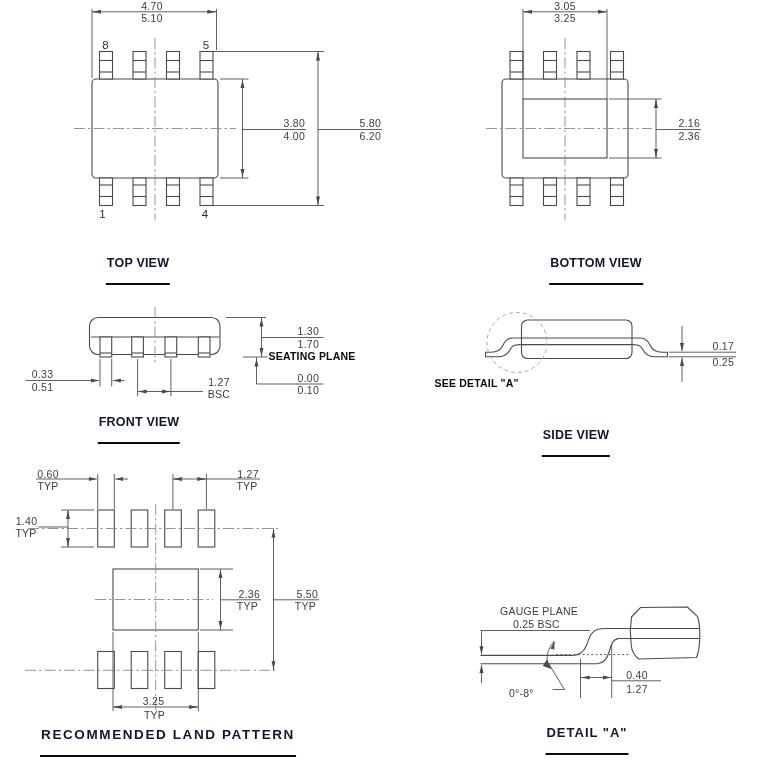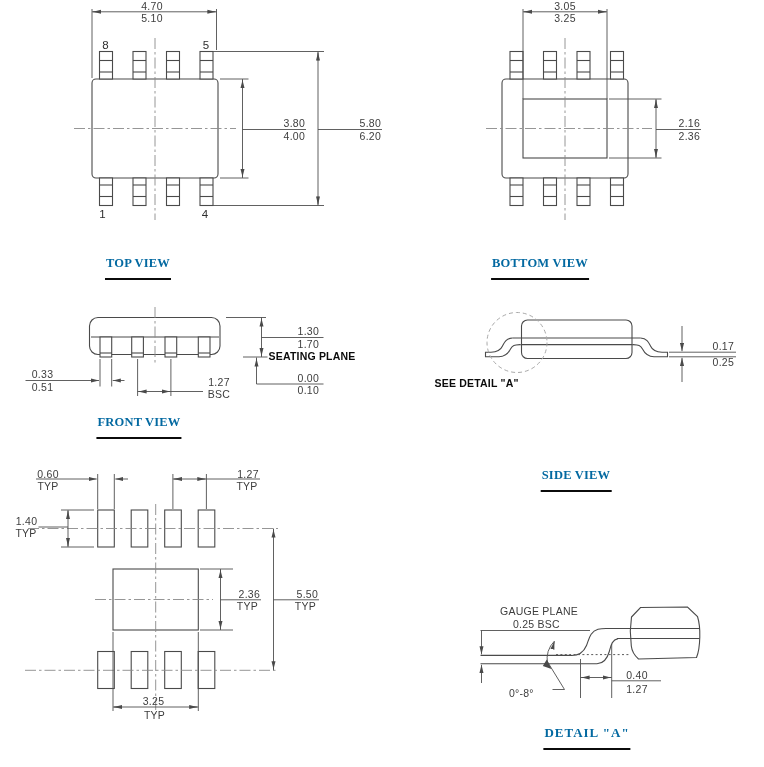--- a/index.html
+++ b/index.html
@@ -9,22 +9,22 @@
   .ln{stroke:#4a4a4a;stroke-width:1.1;fill:none;}
   .thin{stroke:#4f4f4f;stroke-width:0.9;fill:none;}
   .cl{stroke:#8a8a8a;stroke-width:0.9;fill:none;stroke-dasharray:11,3,2.5,3;}
   .dot{stroke:#5a5a5a;stroke-width:1;fill:none;stroke-dasharray:2,2.4;}
   .dcirc{stroke:#a9a9a9;stroke-width:1;fill:none;stroke-dasharray:4,3;}
   .white{fill:#ffffff;}
   .dim{font-family:"Liberation Sans",sans-serif;font-size:10.5px;fill:#3d3d3d;letter-spacing:.25px;}
   .pinlab{font-family:"Liberation Sans",sans-serif;font-size:11.5px;fill:#2e2e2e;}
   .boldtxt{font-family:"Liberation Sans",sans-serif;font-size:10.5px;font-weight:700;fill:#0b0b0b;letter-spacing:.2px;}
   .vlabel{position:absolute;transform:translateX(-50%);font-weight:700;font-size:12.5px;
-          letter-spacing:.2px;color:#0369a1;border-bottom:2px solid #0b0b0b;
-          padding:0 1px 7px;white-space:nowrap;font-family:Liberation Serif, serif;}
+          letter-spacing:.2px;color:#0f172a;border-bottom:2px solid #0b0b0b;
+          padding:0 1px 13px;white-space:nowrap;}
   .vlabel.big{font-size:13.5px;letter-spacing:1.6px;}
   .vlabel.med{font-size:13px;letter-spacing:1px;}
 </style>
 </head>
 <body>
 
 <div id="stage">
 
 <svg width="764" height="767" viewBox="0 0 764 767">
   <defs>
@@ -322,18 +322,19 @@
       <line x1="589" y1="677.5" x2="581.5" y2="677.5" marker-end="url(#ar)"></line>
       <line x1="603.2" y1="677.5" x2="610.7" y2="677.5" marker-end="url(#ar)"></line>
       <line x1="611.7" y1="680.8" x2="661" y2="680.8"></line>
     </g>
     <text class="dim" x="637" y="678.5" text-anchor="middle">0.40</text>
     <text class="dim" x="637" y="692.5" text-anchor="middle">1.27</text>
   </g>
 </svg>
 
 <div class="vlabel" style="left:138px;top:256px;">TOP VIEW</div>
-<div class="vlabel" style="left:540px;top:256px;">BOTTOM VIEW</div>
+<div class="vlabel" style="left:596px;top:256px;">BOTTOM VIEW</div>
 <div class="vlabel" style="left:139px;top:415px;">FRONT VIEW</div>
-<div class="vlabel" style="left:576px;top:428px;margin-top:40px;">SIDE VIEW</div>
+<div class="vlabel" style="left:576px;top:428px;">SIDE VIEW</div>
+<div class="vlabel big" style="left:168px;top:727px;">RECOMMENDED LAND PATTERN</div>
 <div class="vlabel med" style="left:587px;top:725px;">DETAIL "A"</div>
 
 </div>
 
 </body></html>

